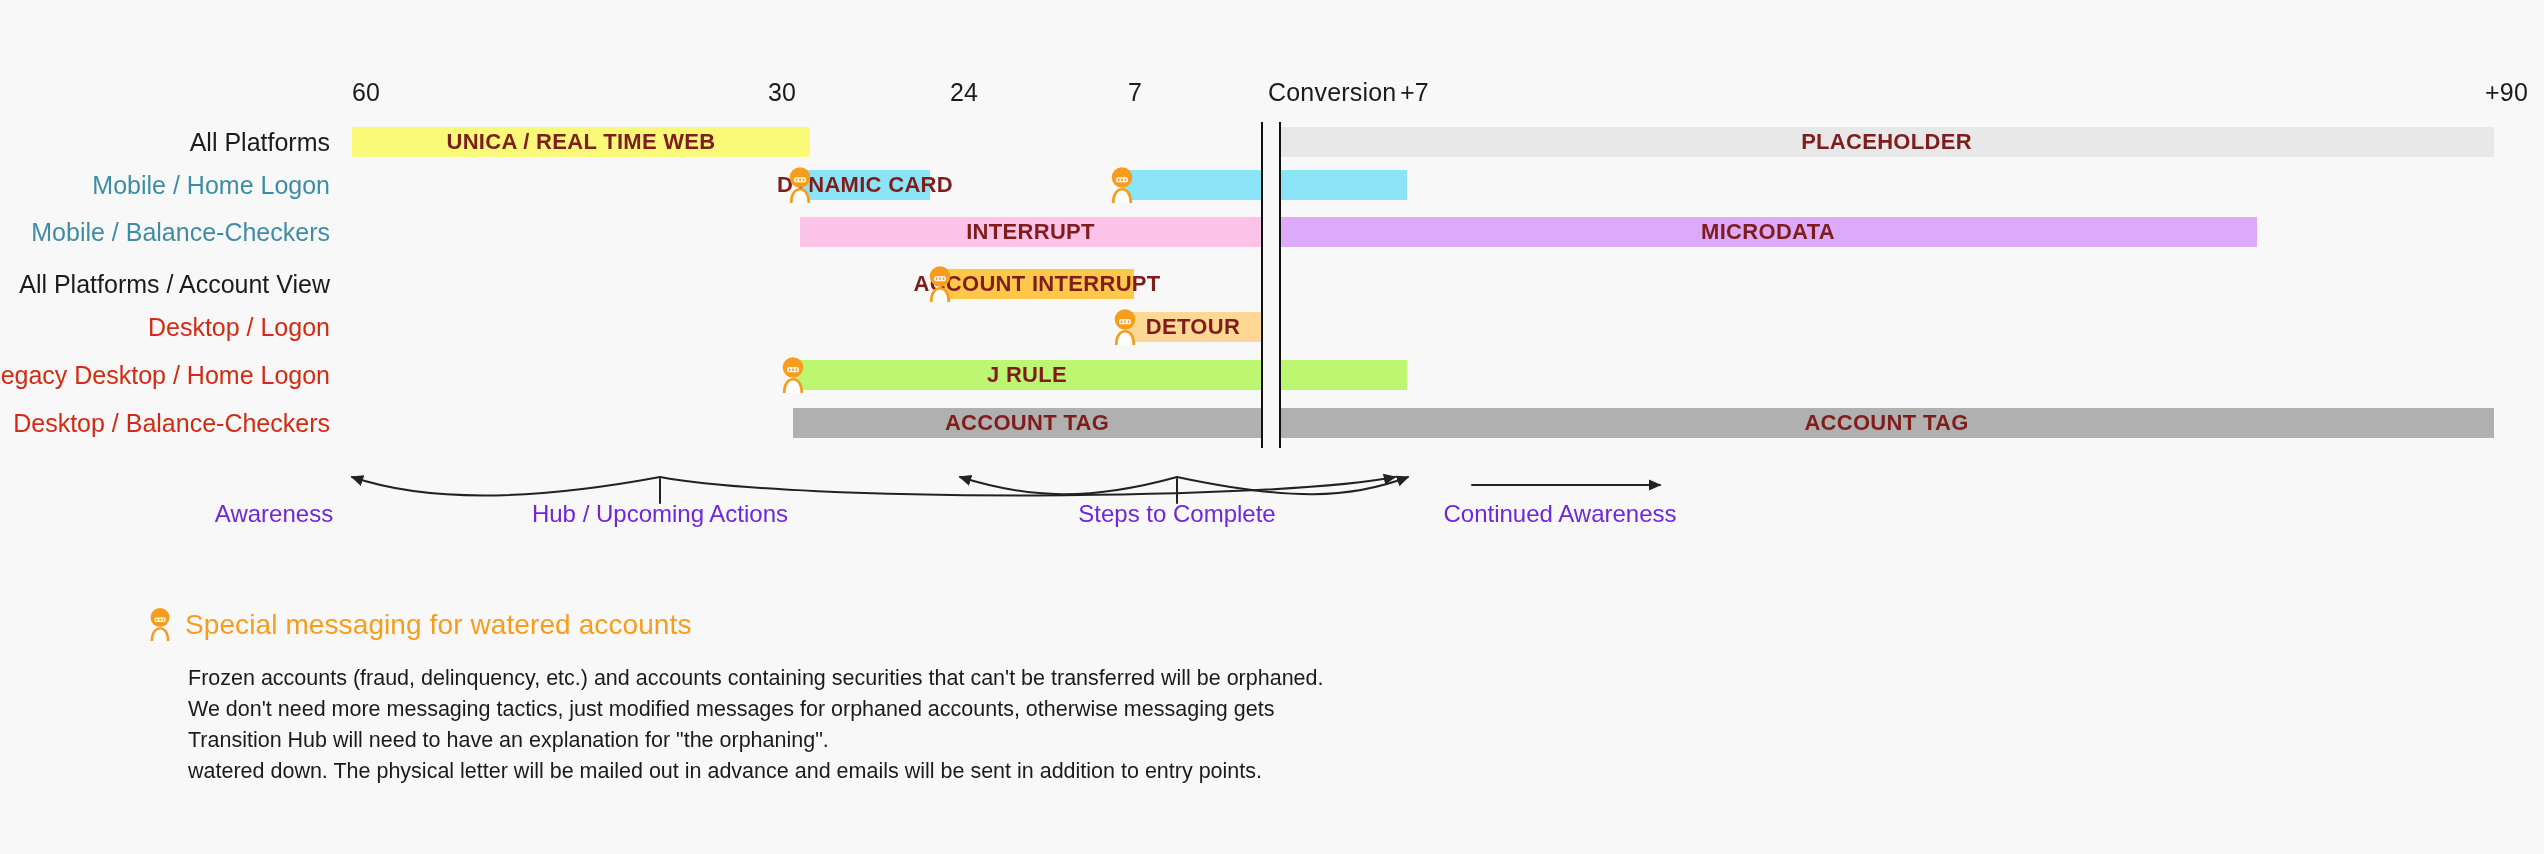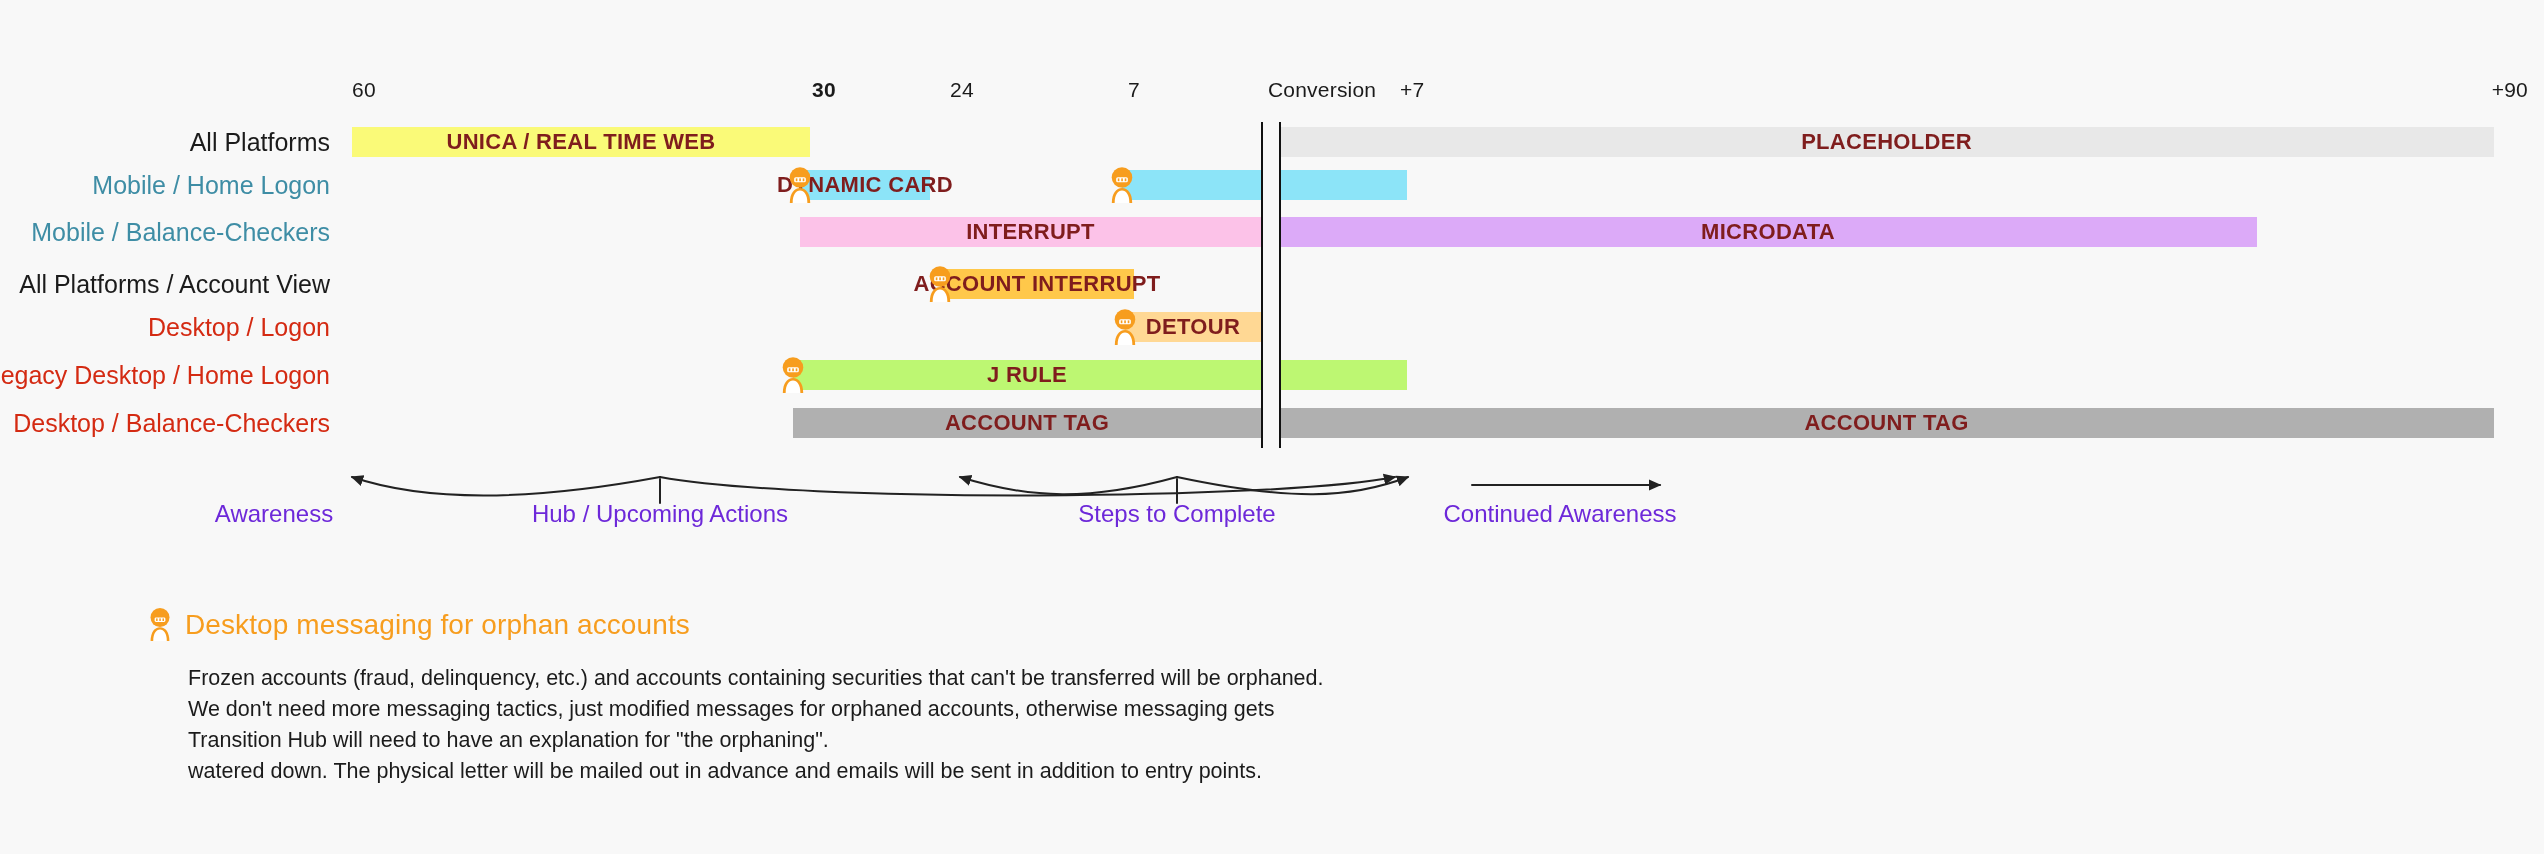--- a/index.html
+++ b/index.html
@@ -19,21 +19,21 @@
   #chart {
     position: absolute;
     left: 0;
     top: 0;
     width: 2544px;
     height: 560px;
   }
 
   .axis-tick {
     position: absolute;
-    font-size: 21px;
+    font-size: 25px;
     color: #1b1b1b;
     white-space: nowrap;
     letter-spacing: 0.2px;
   }
 
   .row-label {
     position: absolute;
     right: 0;
     font-size: 25px;
     white-space: nowrap;
@@ -126,21 +126,21 @@
     color: #1b1b1b;
   }
   #note-body div { white-space: nowrap; }
 </style>
 </head>
 <body>
 
 <div id="chart">
   <div id="axis">
       <div class="axis-tick" style="left: 352px; top: 78px;">60</div>
-      <div class="axis-tick" style="left: 812px; top: 78px; font-weight: bold;">30</div>
+      <div class="axis-tick" style="left: 768px; top: 78px;">30</div>
       <div class="axis-tick" style="left: 950px; top: 78px;">24</div>
       <div class="axis-tick" style="left: 1128px; top: 78px;">7</div>
       <div class="axis-tick" style="left: 1268px; top: 78px;">Conversion</div>
       <div class="axis-tick" style="left: 1400px; top: 78px;">+7</div>
       <div class="axis-tick" style="left: auto; top: 78px; right: 16px;">+90</div>
     </div>
   <div id="labels">
       <div class="row-label-wrap" style="top: 142px;">
         <div class="row-label" style="color: rgb(27, 27, 27);">All Platforms</div>
       </div>
@@ -273,21 +273,21 @@
   <div id="note-head">
     <span class="person-inline" id="note-icon"><svg viewBox="0 0 24 33" width="24" height="33" xmlns="http://www.w3.org/2000/svg">
           <ellipse cx="12" cy="9.5" rx="9.5" ry="9.5" fill="#f79d1e"></ellipse>
           <path d="M2.6 33 C2.6 24.2 6.6 19.2 12 19.2 C17.4 19.2 21.4 24.2 21.4 33 Z" fill="#f79d1e"></path>
           <path d="M5.2 33 C5.2 25.6 8.2 21.6 12 21.6 C15.8 21.6 18.8 25.6 18.8 33 Z" fill="#ffffff"></path>
           <rect x="6.6" y="9.4" width="10.8" height="4.6" rx="1.4" fill="#ffffff"></rect>
           <rect x="8.1" y="10.4" width="1.5" height="2.6" fill="#f79d1e"></rect>
           <rect x="11.3" y="10.4" width="1.5" height="2.6" fill="#f79d1e"></rect>
           <rect x="14.5" y="10.4" width="1.5" height="2.6" fill="#f79d1e"></rect>
         </svg></span>
-    <span id="note-title">Desktop messaging for orphan accounts</span>
+    <span id="note-title">Special messaging for watered accounts</span>
   </div>
   <div id="note-body">
       <div>Frozen accounts (fraud, delinquency, etc.) and accounts containing securities that can't be transferred will be orphaned.</div>
       <div>We don't need more messaging tactics, just modified messages for orphaned accounts, otherwise messaging gets</div>
       <div>Transition Hub will need to have an explanation for "the orphaning".</div>
       <div>watered down. The physical letter will be mailed out in advance and emails will be sent in addition to entry points.</div>
     </div>
 </div>
 
 </body></html>

